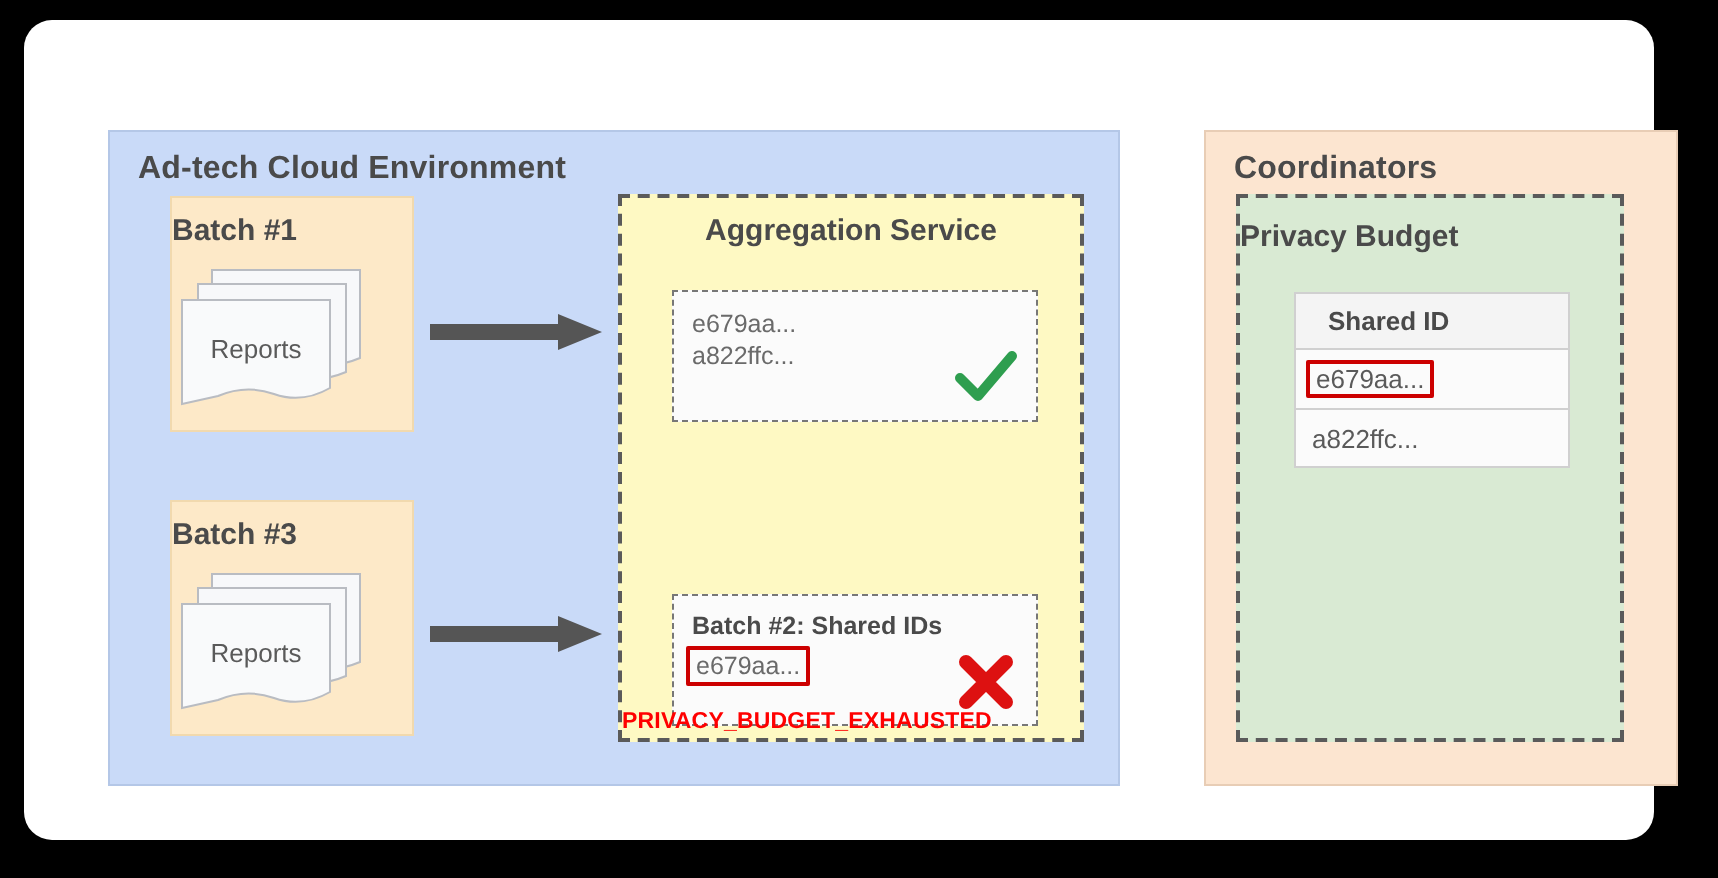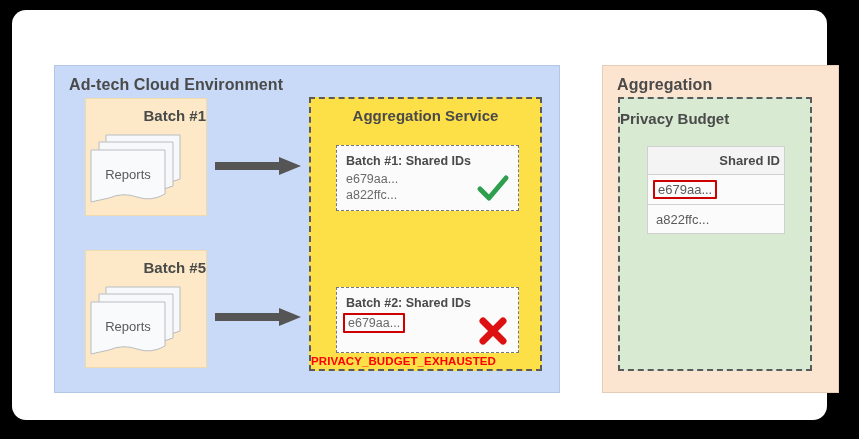--- a/index.html
+++ b/index.html
@@ -71,21 +71,21 @@
     width: 122px;
     height: 118px;
   }
   .batch-box.b1 { left: 73px; top: 88px; }
   .batch-box.b2 { left: 73px; top: 240px; }
   .batch-label {
     position: absolute;
     top: 8px;
     left: 0;
     width: 100%;
-    text-align: right;
+    text-align: left;
     font-size: 15px;
     font-weight: 700;
     color: #4a4a4a;
   }
 
   
   .docs {
     position: absolute;
     left: 2px;
     top: 34px;
@@ -104,21 +104,21 @@
   .arrow.a2 { left: 203px; top: 298px; }
 
   
   .agg-service {
     position: absolute;
     box-sizing: border-box;
     left: 297px;
     top: 87px;
     width: 233px;
     height: 274px;
-    background: #fde047;
+    background: #fef9c3;
     border: 2px dashed #5a5a5a;
   }
   .agg-title {
     position: absolute;
     left: 0;
     top: 8px;
     width: 100%;
     text-align: center;
     font-size: 15px;
     font-weight: 700;
@@ -127,21 +127,21 @@
   .id-card {
     position: absolute;
     box-sizing: border-box;
     left: 25px;
     width: 183px;
     background: #fbfbfb;
     border: 1.5px dashed #777777;
     padding: 8px 9px 8px 9px;
   }
   .id-card.c1 { top: 46px; height: 66px; }
-  .id-card.c2 { top: 188px; height: 66px; }
+  .id-card.c2 { top: 198px; height: 66px; }
   .id-card-title {
     font-size: 12.5px;
     font-weight: 700;
     color: #4a4a4a;
     margin-bottom: 3px;
   }
   .id-val {
     font-size: 12.5px;
     color: #6a6a6a;
     line-height: 16px;
@@ -200,22 +200,22 @@
     top: 47px;
     width: 138px;
     border-collapse: collapse;
   }
   .pb-table th {
     background: #f4f4f4;
     border: 1px solid #d0d0d0;
     font-size: 13px;
     font-weight: 700;
     color: #4a4a4a;
-    padding: 6px 4px;
-    text-align: right;
+    padding: 6px 16px;
+    text-align: left;
   }
   .pb-table td {
     background: #fbfbfb;
     border: 1px solid #d0d0d0;
     font-size: 13px;
     color: #5a5a5a;
     padding: 6px 8px;
     text-align: left;
     height: 16px;
   }
@@ -243,21 +243,21 @@
         <svg width="98" height="74" viewBox="0 0 98 74">
           <path d="M18 2 H92 V46 Q78 52 64 48 Q50 44 36 49 L18 53 Z" fill="#f7f8fa" stroke="#b9bcc2" stroke-width="1"></path>
           <path d="M11 9 H85 V53 Q71 59 57 55 Q43 51 29 56 L11 60 Z" fill="#f7f8fa" stroke="#b9bcc2" stroke-width="1"></path>
           <path d="M3 17 H77 V61 Q63 69 49 64 Q35 59 21 65 L3 69 Z" fill="#f9fafb" stroke="#b9bcc2" stroke-width="1"></path>
           <text x="40" y="46" font-family="Liberation Sans, sans-serif" font-size="13" fill="#5a5a5a" text-anchor="middle">Reports</text>
         </svg>
       </div>
     </div>
 
     <div class="batch-box b2">
-      <div class="batch-label">Batch #5</div>
+      <div class="batch-label">Batch #3</div>
       <div class="docs">
         <svg width="98" height="74" viewBox="0 0 98 74">
           <path d="M18 2 H92 V46 Q78 52 64 48 Q50 44 36 49 L18 53 Z" fill="#f7f8fa" stroke="#b9bcc2" stroke-width="1"></path>
           <path d="M11 9 H85 V53 Q71 59 57 55 Q43 51 29 56 L11 60 Z" fill="#f7f8fa" stroke="#b9bcc2" stroke-width="1"></path>
           <path d="M3 17 H77 V61 Q63 69 49 64 Q35 59 21 65 L3 69 Z" fill="#f9fafb" stroke="#b9bcc2" stroke-width="1"></path>
           <text x="40" y="46" font-family="Liberation Sans, sans-serif" font-size="13" fill="#5a5a5a" text-anchor="middle">Reports</text>
         </svg>
       </div>
     </div>
 
@@ -270,21 +270,20 @@
     <div class="arrow a2">
       <svg width="86" height="18" viewBox="0 0 86 18">
         <path d="M0 5 H64 V0 L86 9 L64 18 V13 H0 Z" fill="#555555"></path>
       </svg>
     </div>
 
     <div class="agg-service">
       <div class="agg-title">Aggregation Service</div>
 
       <div class="id-card c1">
-        <div class="id-card-title">Batch #1: Shared IDs</div>
         <div class="id-val">e679aa...</div>
         <div class="id-val">a822ffc...</div>
         <div class="status-mark">
           <svg width="34" height="34" viewBox="0 0 34 34">
             <path d="M4 17 L13 26 L30 6" fill="none" stroke="#2e9e4f" stroke-width="5" stroke-linecap="round" stroke-linejoin="round"></path>
           </svg>
         </div>
       </div>
 
       <div class="id-card c2">
@@ -294,21 +293,21 @@
           <svg width="34" height="34" viewBox="0 0 34 34">
             <path d="M7 7 L27 27 M27 7 L7 27" fill="none" stroke="#dd1111" stroke-width="7" stroke-linecap="round"></path>
           </svg>
         </div>
       </div>
 
       <div class="err-text">PRIVACY_BUDGET_EXHAUSTED</div>
     </div>
 
     <div class="panel panel-coordinators">
-      <div class="panel-title">Aggregation</div>
+      <div class="panel-title">Coordinators</div>
     </div>
 
     <div class="privacy-budget">
       <div class="pb-title">Privacy Budget</div>
       <table class="pb-table">
         <thead>
           <tr>
             <th>Shared ID</th>
           </tr>
         </thead>

